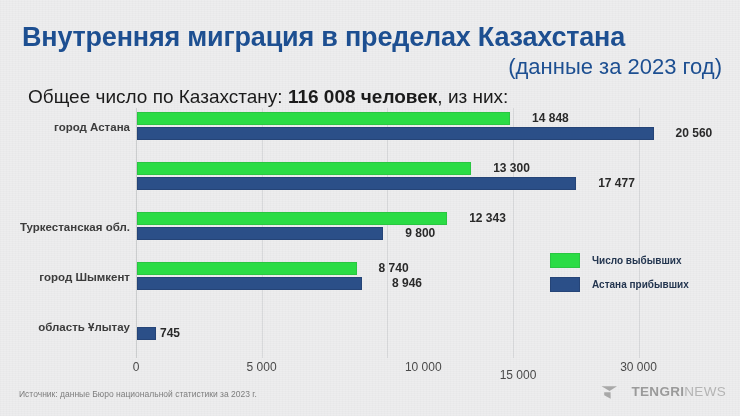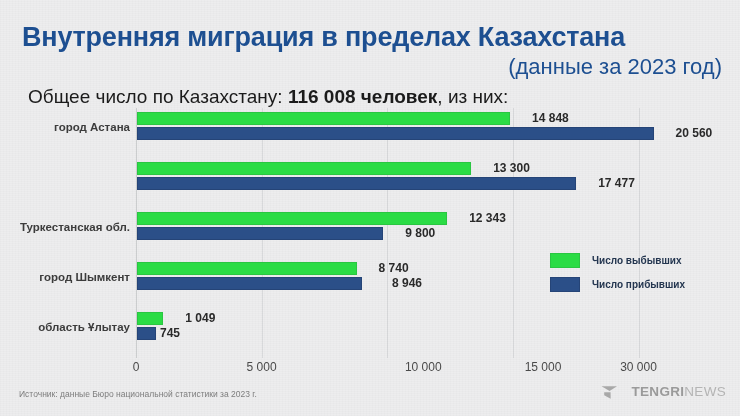--- a/index.html
+++ b/index.html
@@ -156,48 +156,44 @@
             <div class="bar out" style="width: 219.602px;"></div>
             <span class="val" style="left: 219.602px;">8 740</span>
           </div>
           <div class="bar-row r-in" style="width: 598px;">
             <div class="bar in" style="width: 224.778px;"></div>
             <span class="val" style="left: 233px;">8 946</span>
           </div>
         </div>
         <div class="group" style="top: 202px;">
           <div class="cat-label">область Ұлытау</div>
-          <div class="bar-row r-out" style="width: 598px;">
-            <div class="bar out" style="width: 26.3572px;"></div>
-            <span class="val" style="left: 26.3572px;">1 049</span>
-          </div>
           <div class="bar-row r-in" style="width: 598px;">
             <div class="bar in" style="width: 18.7189px;"></div>
             <span class="val" style="left: 1px;">745</span>
           </div>
         </div>
       </div>
   </div>
 
   <div id="ticks">
       <span class="tick" style="left: 136px;">0</span>
       <span class="tick" style="left: 261.63px;">5 000</span>
       <span class="tick" style="left: 387.261px; margin-left: 36px;">10 000</span>
-      <span class="tick" style="left: 543px;">15 000</span>
+      <span class="tick" style="left: 518px; margin-top: 8px;">15 000</span>
       <span class="tick" style="left: 638.521px;">30 000</span>
     </div>
 
   <div id="legend">
     <div class="legend-item">
       <span class="legend-swatch out"></span>
       <span class="legend-label">Число выбывших</span>
     </div>
     <div class="legend-item">
       <span class="legend-swatch in"></span>
-      <span class="legend-label">Число прибывших</span>
+      <span class="legend-label">Астана прибывших</span>
     </div>
   </div>
 
   <div id="source">Источник: данные Бюро национальной статистики за 2023 г.</div>
 
   <div id="watermark">
     <span id="wm-mark">
       <svg width="17" height="15" viewBox="0 0 17 15" xmlns="http://www.w3.org/2000/svg">
         <path d="M0.5 1.2 L16 1.2 L8.6 6.0 L0.5 1.2 Z" fill="#a8a8a8"></path>
         <path d="M3.2 7.3 L9.6 7.3 L9.6 13.8 L3.2 10.3 Z" fill="#a8a8a8"></path>

